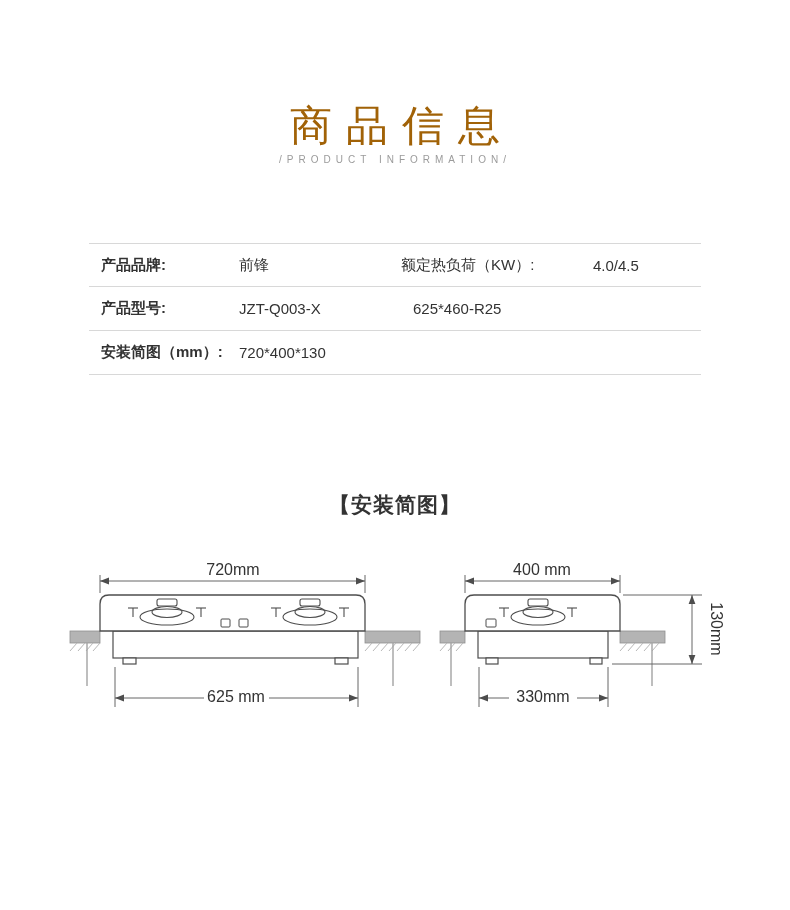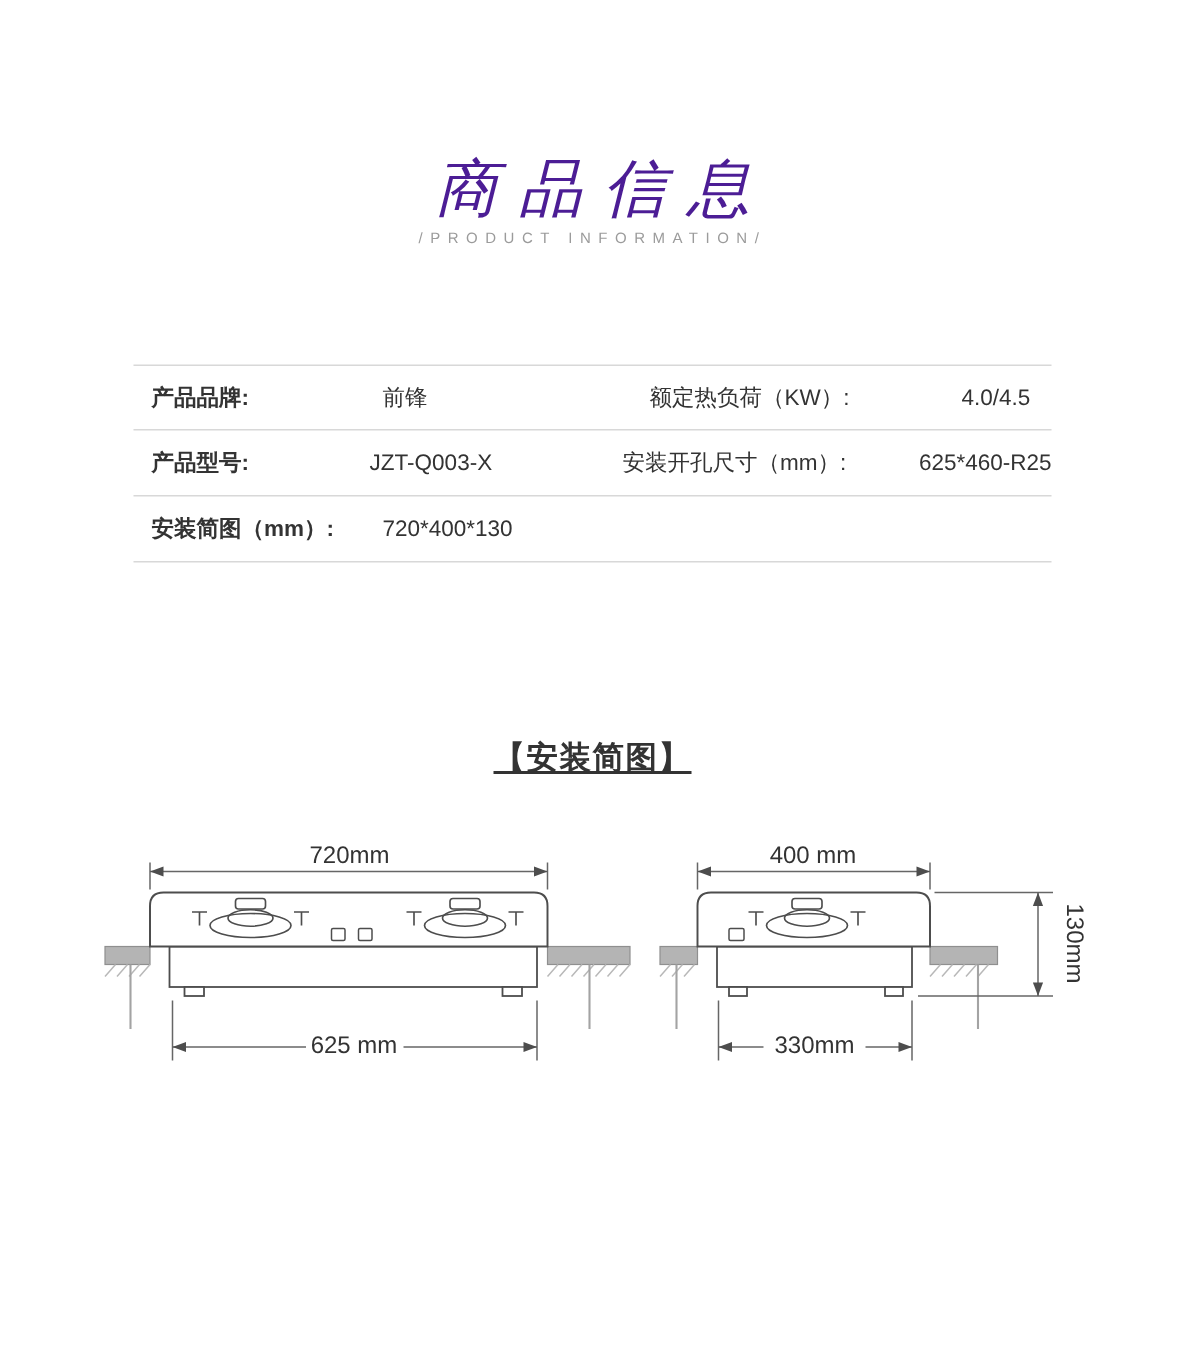--- a/index.html
+++ b/index.html
@@ -3,33 +3,33 @@
 <meta charset="utf-8">
 <style>
   * { margin:0; padding:0; box-sizing:border-box; }
   html, body { background:#ffffff; }
   body {
     width:790px; height:910px;
     font-family:"Liberation Sans","DejaVu Sans",sans-serif;
     color:#333; overflow:hidden;
   }
   .header { padding-top:98px; text-align:center; }
-  .title { font-size:42px; font-weight:400; letter-spacing:14px; text-indent:14px; color:#4c1d95;font-style:italic; }
+  .title { font-size:42px; font-weight:400; letter-spacing:14px; text-indent:14px; color:#a16207; }
   .subtitle { font-size:10px; letter-spacing:5px; color:#9b9b9b; }
 
   .specs { width:612px; margin:78px auto 0; font-size:15px; }
-  .spec-row { display:flex; align-items:center; height:44px; border-bottom:1px solid #d8d8d8;gap:16px; }
+  .spec-row { display:flex; align-items:center; height:44px; border-bottom:1px solid #d8d8d8; }
   .spec-row.first { border-top:1px solid #d8d8d8; }
   .cell { white-space:nowrap; }
   .c-label1 { width:150px; padding-left:12px; font-weight:bold; }
   .c-value1 { width:150px; text-align:left; }
   .c-label2 { width:180px; padding-left:12px; font-weight:normal; }
   .c-value2 { flex:1; padding-left:24px; }
 
-  .section-title { margin-top:116px; text-align:center; font-size:21px; font-weight:600; color:#333; letter-spacing:1px;text-decoration:underline; }
+  .section-title { margin-top:116px; text-align:center; font-size:21px; font-weight:600; color:#333; letter-spacing:1px; }
 
   .diagram-wrap { margin-top:36px; }
   svg text { font-family:"Liberation Sans","DejaVu Sans",sans-serif; font-size:16px; fill:#333; }
 </style>
 </head>
 <body>
 
 <div class="page">
 
   <div class="header">
@@ -40,21 +40,20 @@
   <div class="specs">
     <div class="spec-row first">
       <div class="cell c-label1">产品品牌:</div>
       <div class="cell c-value1">前锋</div>
       <div class="cell c-label2">额定热负荷（KW）:</div>
       <div class="cell c-value2">4.0/4.5</div>
     </div>
     <div class="spec-row">
       <div class="cell c-label1">产品型号:</div>
       <div class="cell c-value1">JZT-Q003-X</div>
-      <div class="cell c-label2">安装开孔尺寸（mm）:</div>
       <div class="cell c-value2">625*460-R25</div>
     </div>
     <div class="spec-row">
       <div class="cell c-label1">安装简图（mm）:</div>
       <div class="cell c-value1">720*400*130</div>
       <div class="cell c-label2"></div>
       <div class="cell c-value2"></div>
     </div>
   </div>
 

